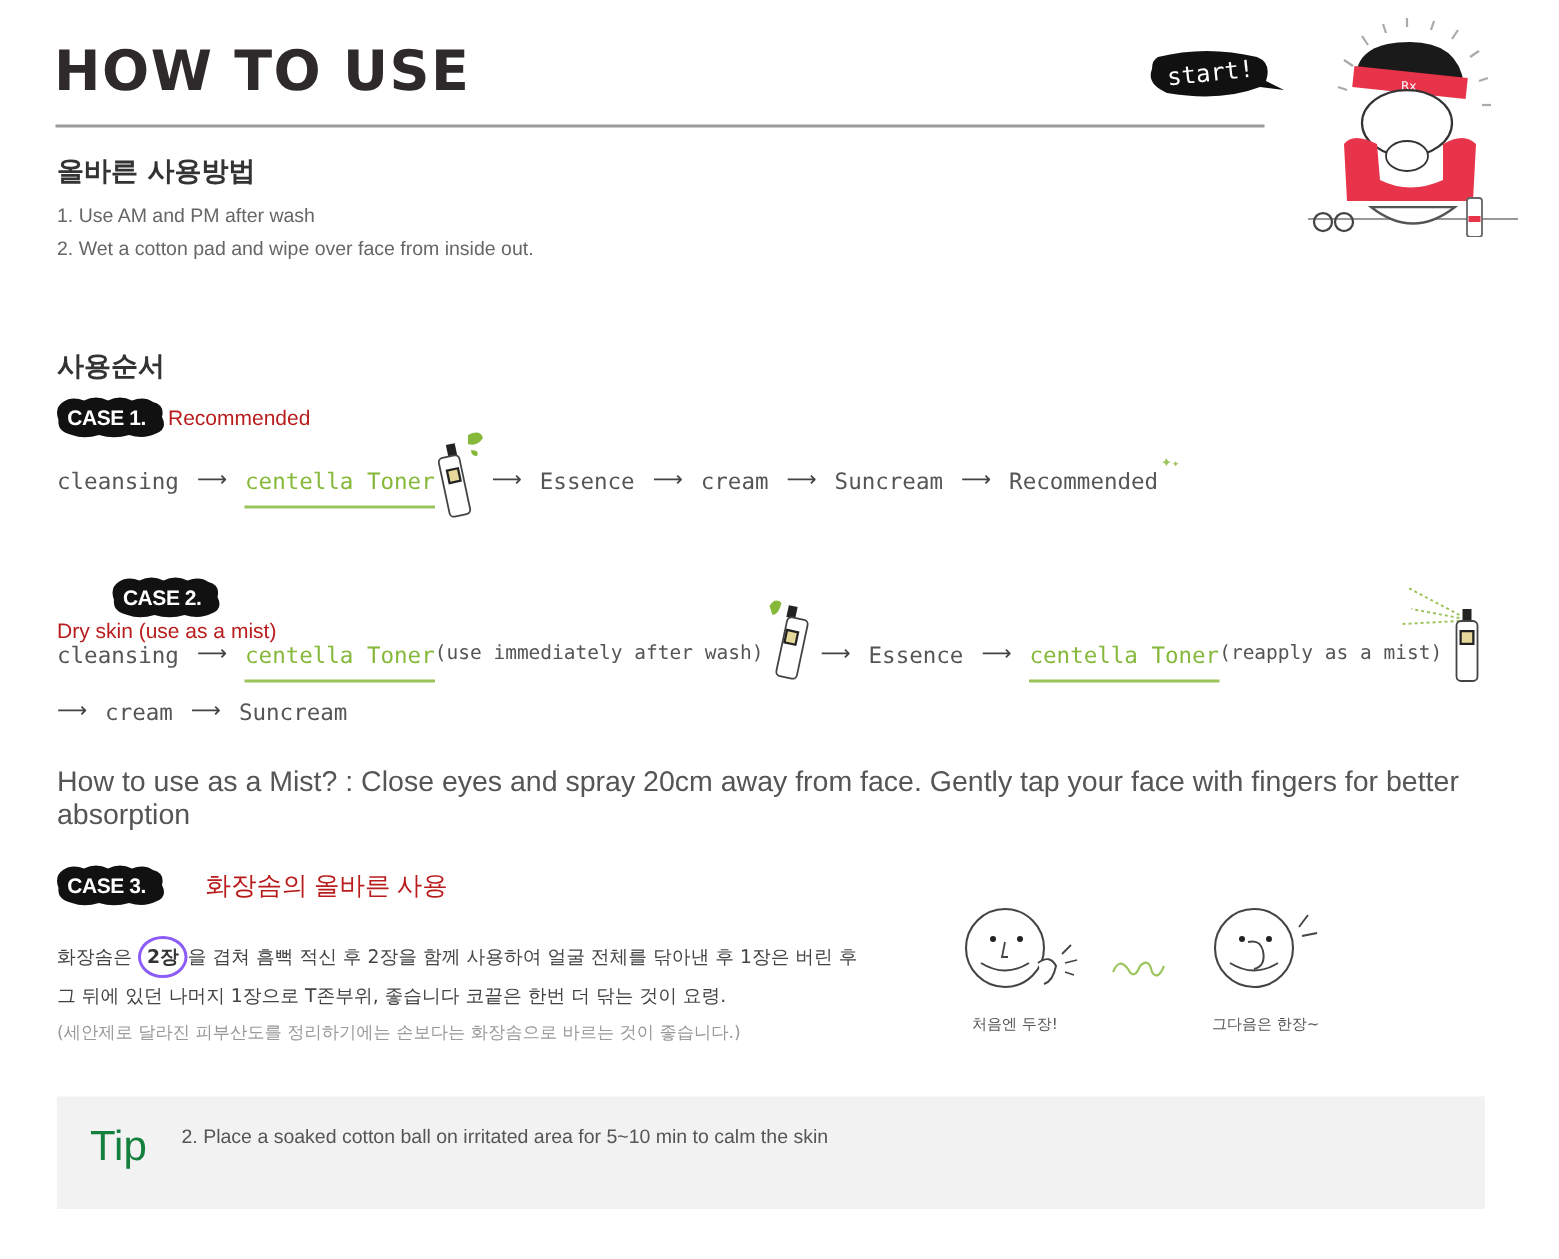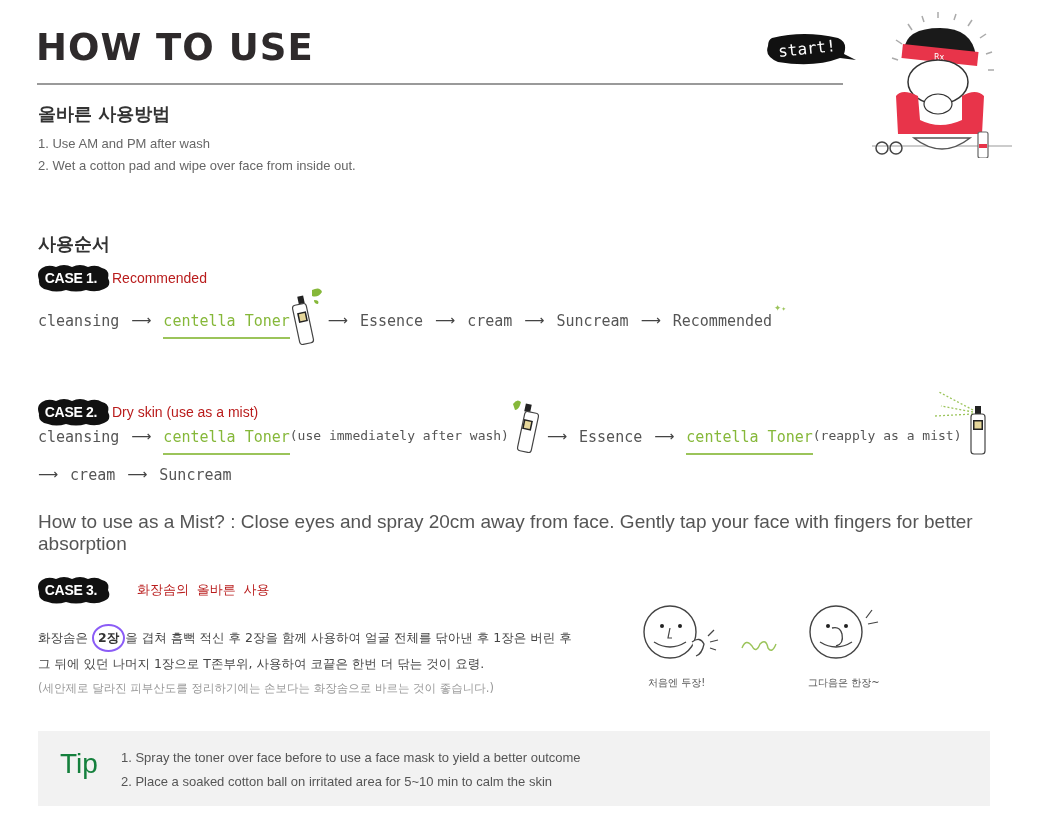--- a/index.html
+++ b/index.html
@@ -121,21 +121,21 @@
   <span>Essence</span>
   <span class="arrow">⟶</span>
   <span>cream</span>
   <span class="arrow">⟶</span>
   <span>Suncream</span>
   <span class="arrow">⟶</span>
   <span>Recommended</span>
   <span style="color:#9bc45a;font-size:12px;position:relative;top:-12px;margin-left:2px;">✦<span style="font-size:8px;">✦</span></span>
 </div>
 
-<div class="abs case-row" style="left:36px;top:398px;">
+<div class="abs case-row" style="left:36px;top:384px;flex-direction:column;">
   <div class="case-badge">
     <svg width="76" height="28" viewBox="0 0 76 28">
         <path d="M6 4 Q12 0 20 3 Q28 -1 36 3 Q44 -1 52 3 Q60 0 66 4 Q74 6 72 14 Q76 22 68 25 Q60 29 50 26 Q40 29 30 26 Q20 29 12 26 Q2 24 3 16 Q0 8 6 4 Z" fill="#111"></path>
       </svg>
     <span>CASE 2.</span>
   </div>
   <span class="case-title">Dry skin (use as a mist)</span>
 </div>
 
 <div class="abs flow" style="left:38px;top:428px;">
@@ -181,28 +181,28 @@
 
 <div class="abs mist-note">How to use as a Mist? : Close eyes and spray 20cm away from face. Gently tap your face with fingers for better absorption</div>
 
 <div class="abs case-row" style="left:36px;top:576px;gap:25px;">
   <div class="case-badge">
     <svg width="76" height="28" viewBox="0 0 76 28">
         <path d="M6 4 Q12 0 20 3 Q28 -1 36 3 Q44 -1 52 3 Q60 0 66 4 Q74 6 72 14 Q76 22 68 25 Q60 29 50 26 Q40 29 30 26 Q20 29 12 26 Q2 24 3 16 Q0 8 6 4 Z" fill="#111"></path>
       </svg>
     <span>CASE 3.</span>
   </div>
-  <span class="case-title" style="font-family:Liberation Mono, monospace;font-size:13px;">화장솜의 올바른 사용</span>
+  <span class="case-title" style="font-family:Liberation Serif, serif;font-size:17px;">화장솜의 올바른 사용</span>
 </div>
 
 <div class="abs ko-body">
   <div>
     <span>화장솜은 </span><span class="circle-2">2장</span><span>을 겹쳐 흠뻑 적신 후 2장을 함께 사용하여 얼굴 전체를 닦아낸 후 1장은 버린 후</span>
   </div>
-  <div>그 뒤에 있던 나머지 1장으로 T존부위, 사용하여 코끝은 한번 더 닦는 것이 요령.</div>
+  <div>그 뒤에 있던 나머지 1장으로 T존부위, 좋습니다 코끝은 한번 더 닦는 것이 요령.</div>
   <div class="ko-sub">(세안제로 달라진 피부산도를 정리하기에는 손보다는 화장솜으로 바르는 것이 좋습니다.)</div>
 </div>
 
 <div class="abs faces">
   <svg width="270" height="80" viewBox="0 0 270 80">
     <circle cx="40" cy="36" r="26" fill="#fff" stroke="#444" stroke-width="1.4"></circle>
     <circle cx="32" cy="30" r="2" fill="#222"></circle>
       <circle cx="50" cy="30" r="2" fill="#222"></circle>
     <path d="M40 32 L38 42 L42 42" fill="none" stroke="#444" stroke-width="1.2"></path>
     <path d="M24 46 Q40 56 56 46" fill="none" stroke="#444" stroke-width="1.3"></path>
@@ -223,15 +223,14 @@
         <line x1="238" y1="28" x2="248" y2="26"></line>
       </g>
   </svg>
   <span class="face-label" style="left:18px;top:80px;">처음엔 두장!</span>
   <span class="face-label" style="left:178px;top:80px;">그다음은 한장~</span>
 </div>
 
 <div class="abs tip-box"></div>
 <div class="abs tip-label">Tip</div>
 <div class="abs tip-items">
-  <div>1. Spray the toner over face before to use a face mask to yield a better outcome</div>
   <div>2. Place a soaked cotton ball on irritated area for 5~10 min to calm the skin</div>
 </div>
 
 </body></html>

